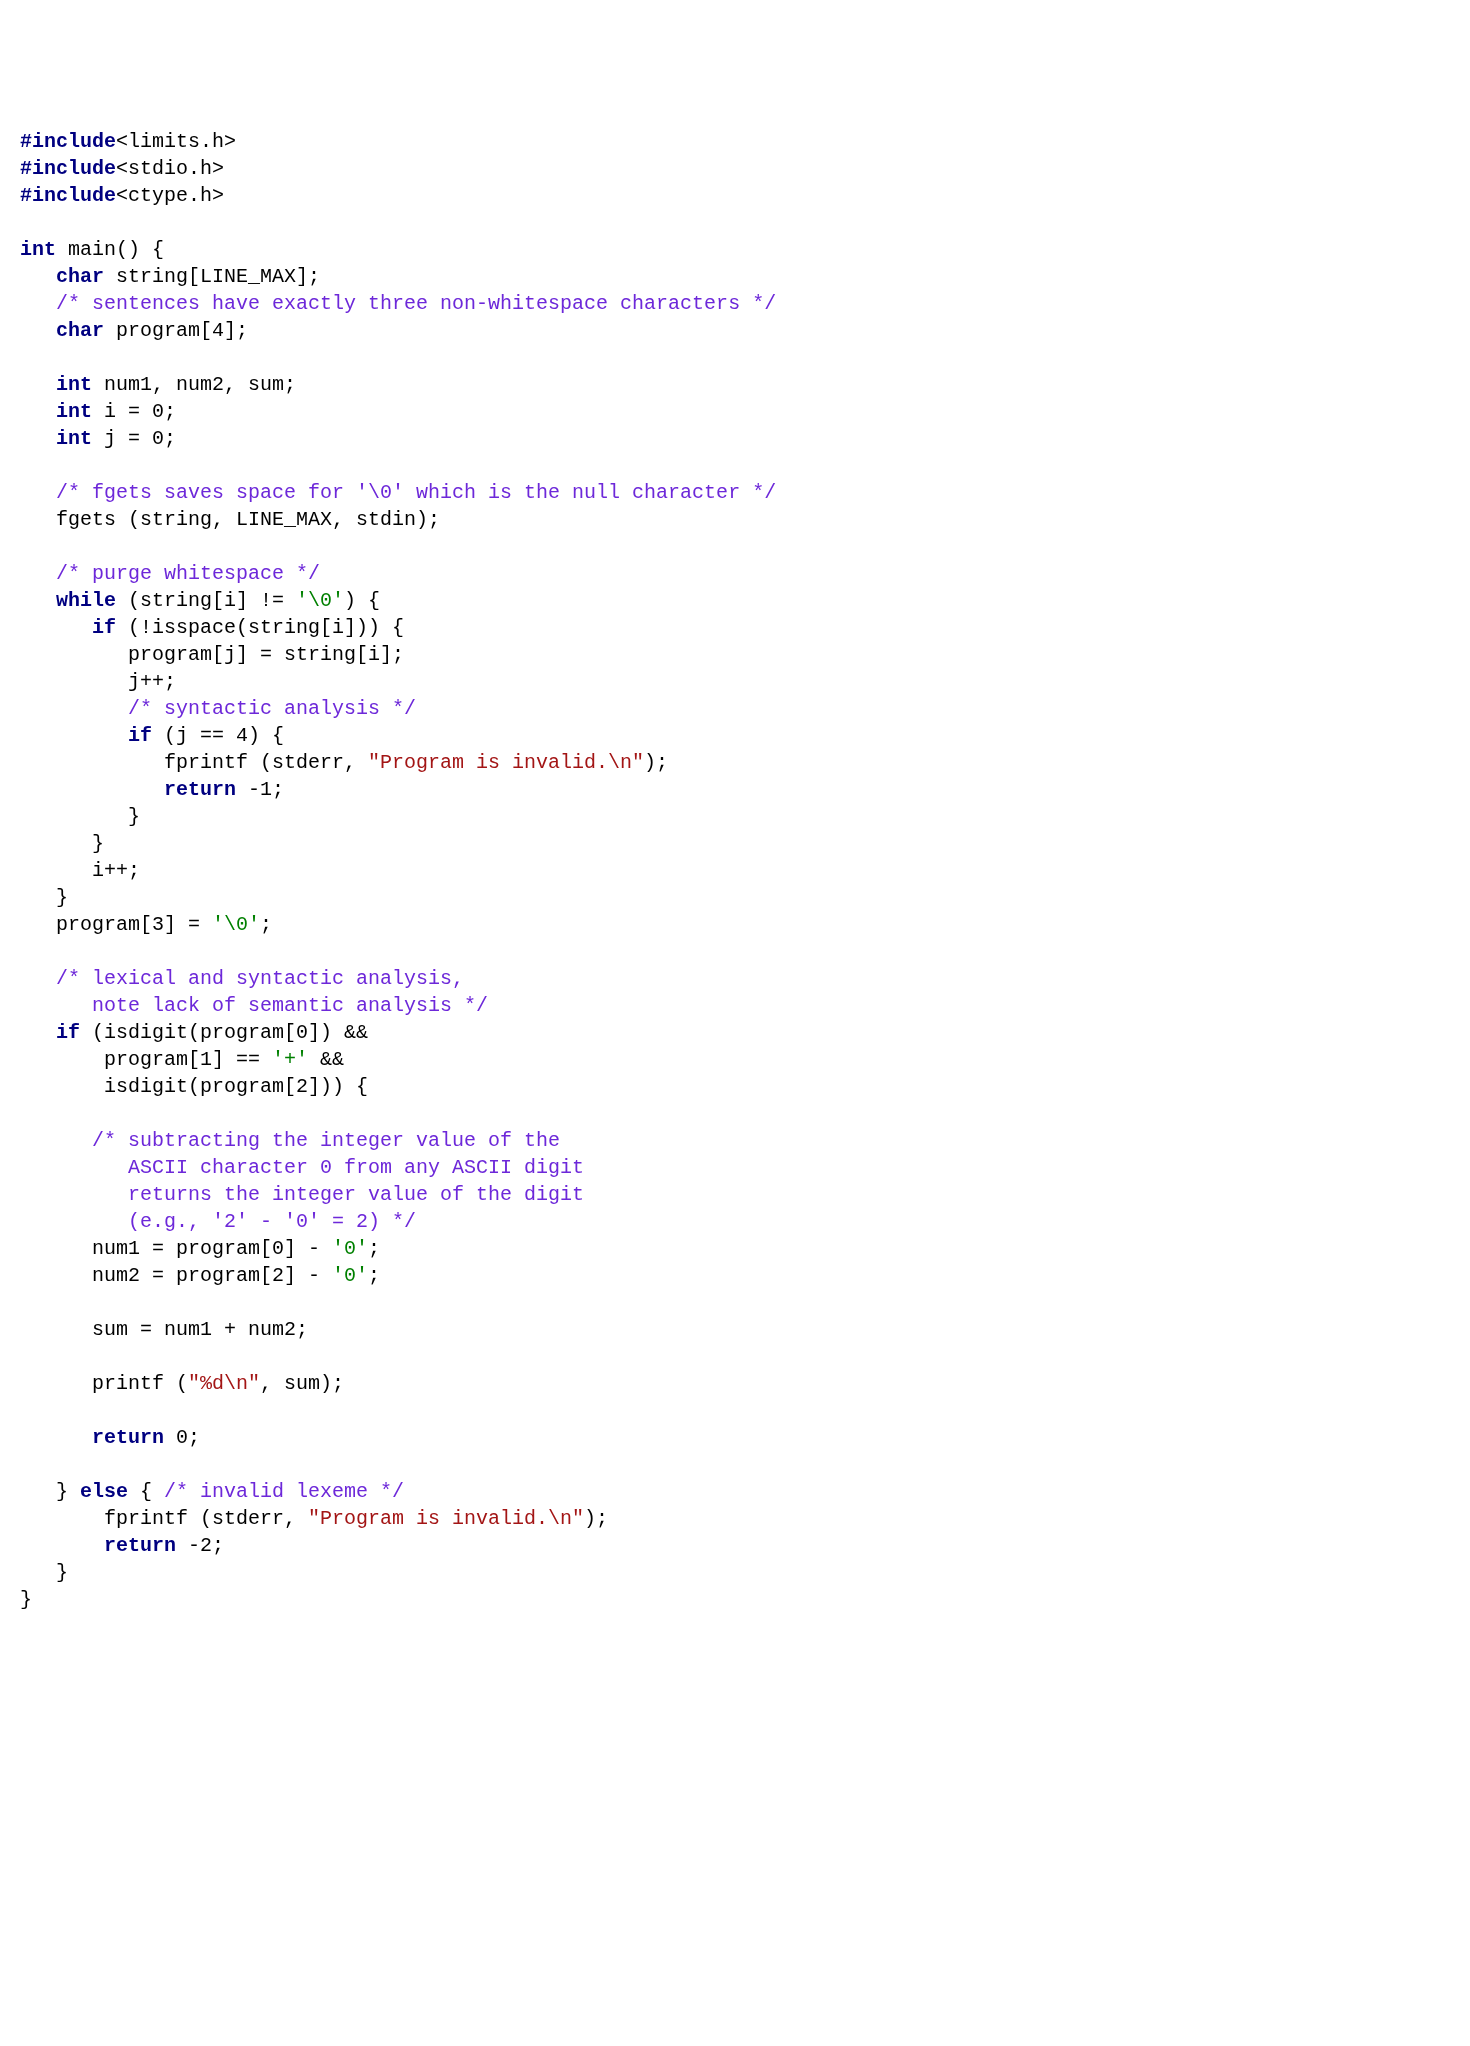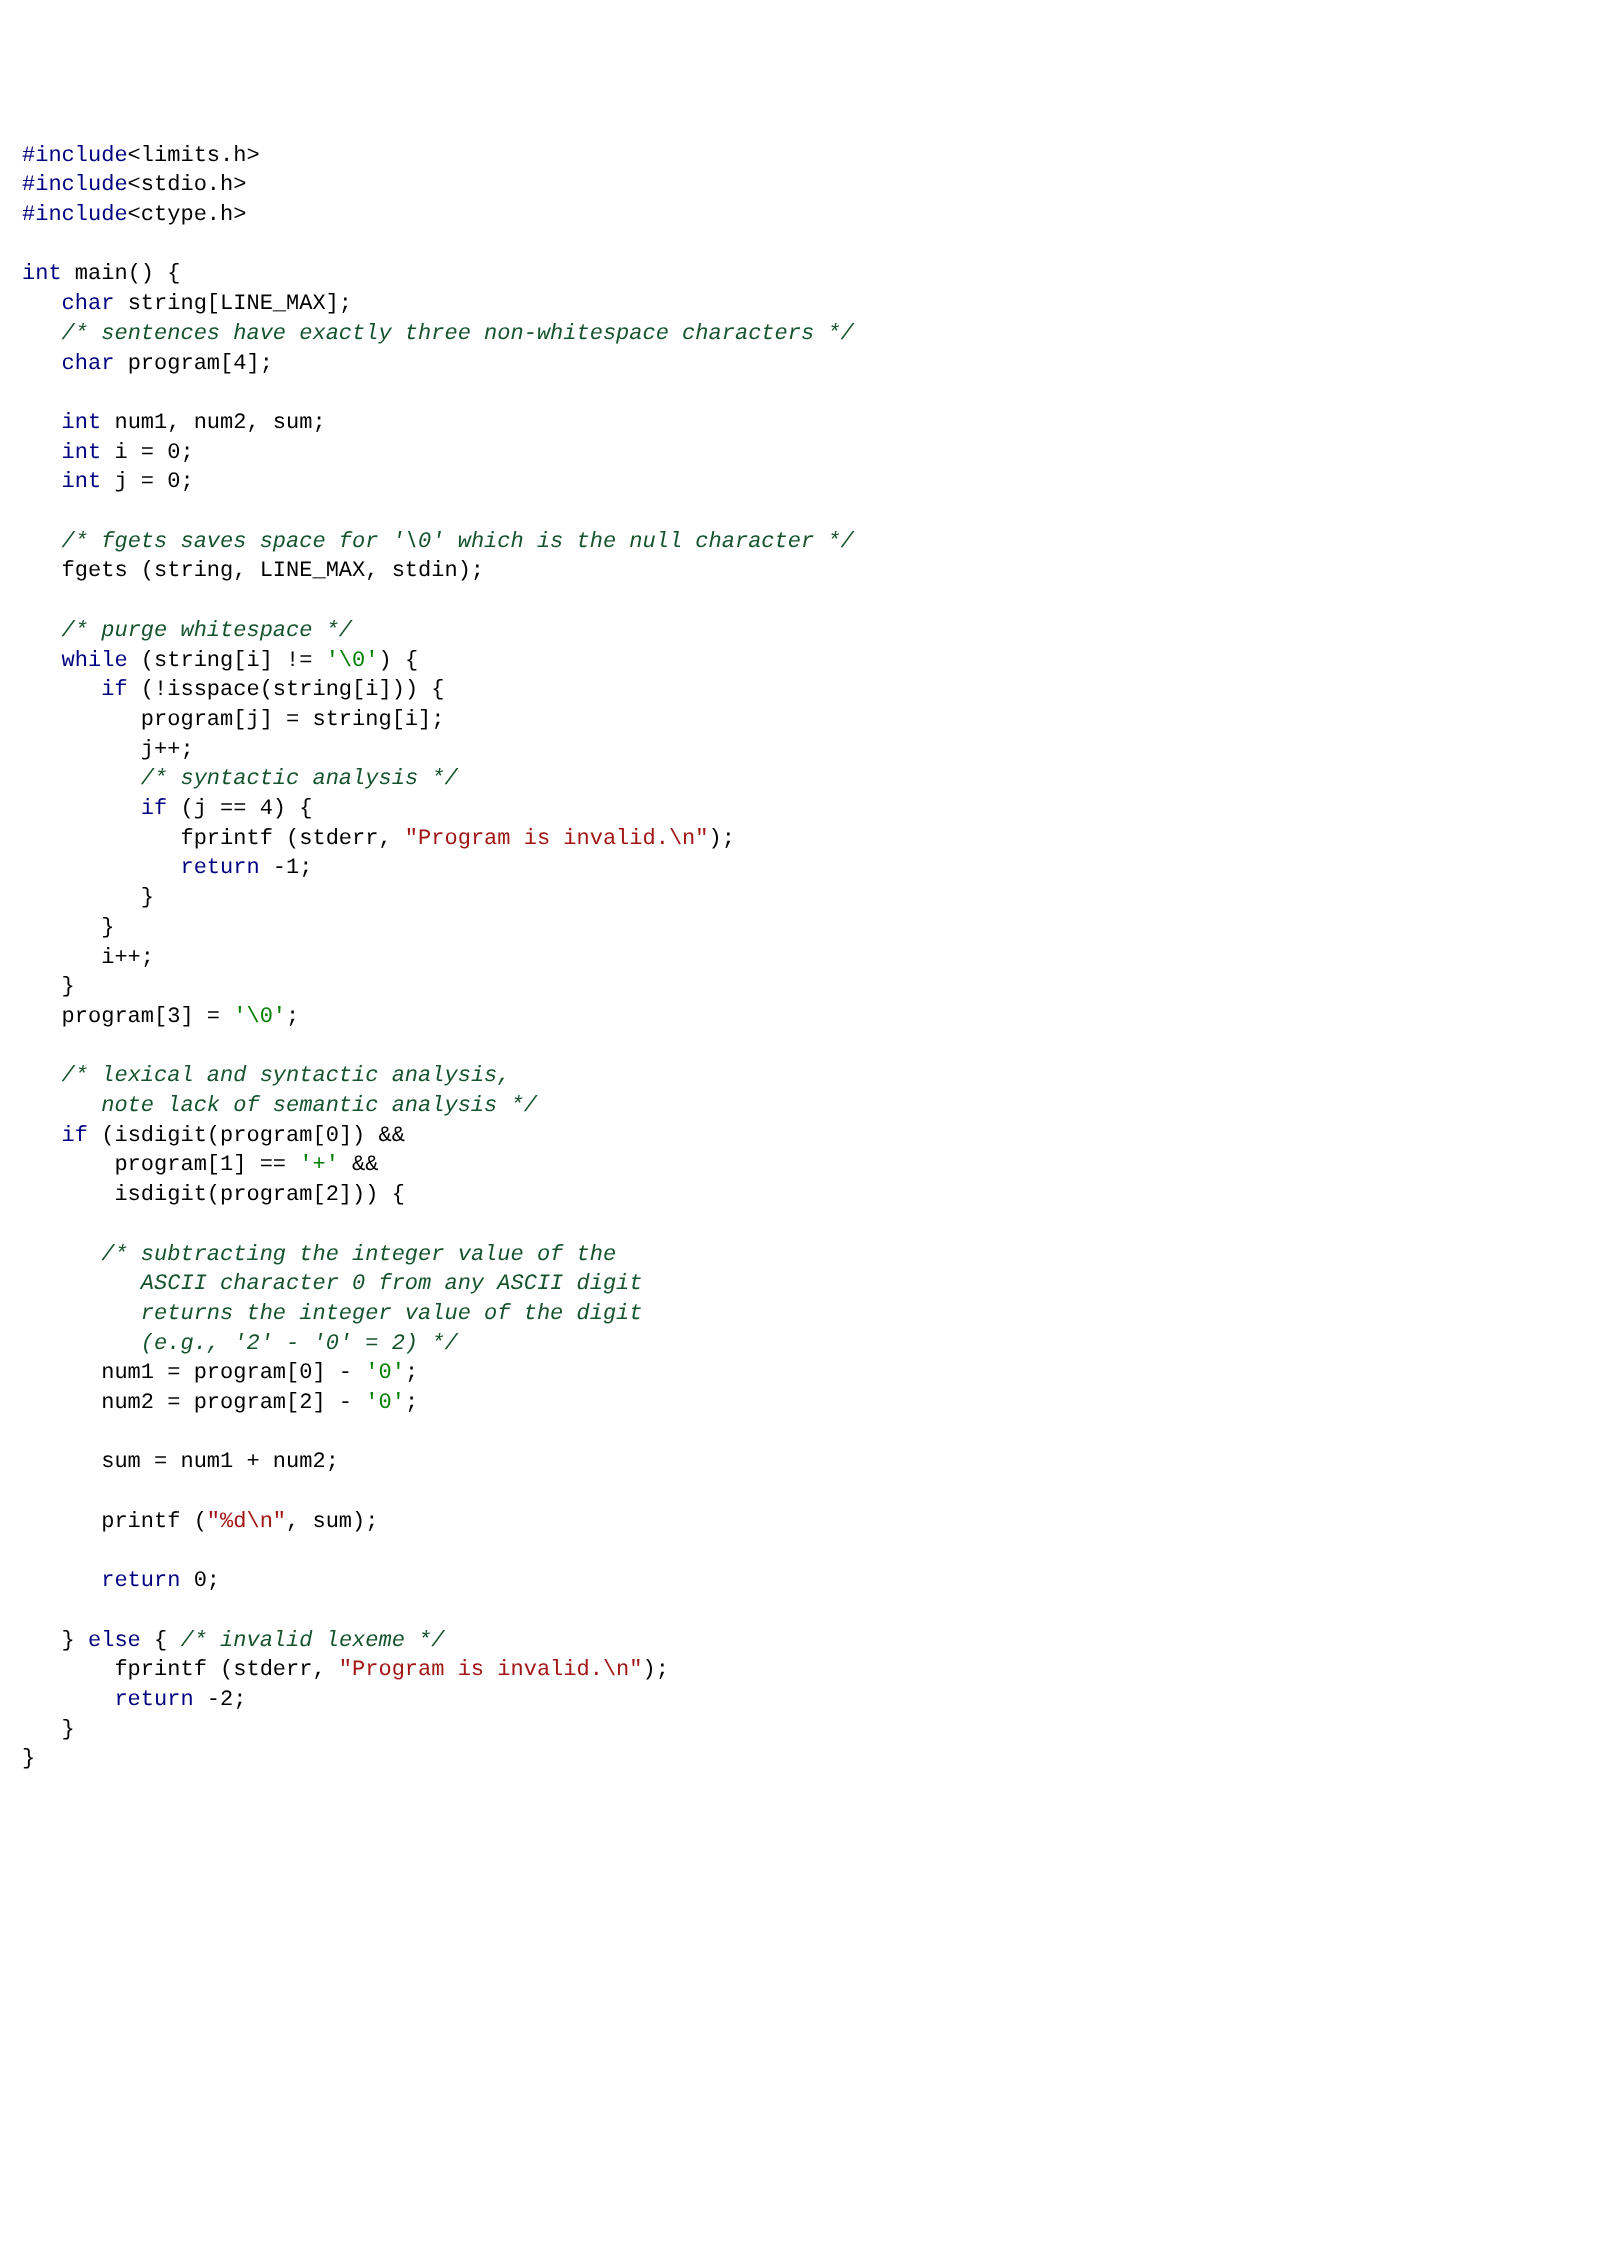--- a/index.html
+++ b/index.html
@@ -5,22 +5,22 @@
   body {
     margin: 0;
     padding: 20px;
     background: #ffffff;
     font-family: "Courier New", Courier, monospace;
     font-size: 20px;
     line-height: 1.35;
     color: #000000;
     white-space: pre;
   }
-  .kw { color: #000080; font-weight: normal; }
-  .cm { color: #14532d; font-style: italic; }
+  .kw { color: #000080; font-weight: bold; }
+  .cm { color: #6d28d9; }
   .ch { color: #008000; }
   .st { color: #a31515; }
   .code-container { display: block; }
 </style>
 </head>
 <body>
 
 
 
 <div class="code-container" id="code-root"><div><span class="kw">#include</span><span>&lt;limits.h&gt;</span></div><div><span class="kw">#include</span><span>&lt;stdio.h&gt;</span></div><div><span class="kw">#include</span><span>&lt;ctype.h&gt;</span></div><div>&nbsp;</div><div><span class="kw">int</span><span> main() {</span></div><div><span>   </span><span class="kw">char</span><span> string[LINE_MAX];</span></div><div><span>   </span><span class="cm">/* sentences have exactly three non-whitespace characters */</span></div><div><span>   </span><span class="kw">char</span><span> program[4];</span></div><div>&nbsp;</div><div><span>   </span><span class="kw">int</span><span> num1, num2, sum;</span></div><div><span>   </span><span class="kw">int</span><span> i = 0;</span></div><div><span>   </span><span class="kw">int</span><span> j = 0;</span></div><div>&nbsp;</div><div><span>   </span><span class="cm">/* fgets saves space for '\0' which is the null character */</span></div><div><span>   fgets (string, LINE_MAX, stdin);</span></div><div>&nbsp;</div><div><span>   </span><span class="cm">/* purge whitespace */</span></div><div><span>   </span><span class="kw">while</span><span> (string[i] != </span><span class="ch">'\0'</span><span>) {</span></div><div><span>      </span><span class="kw">if</span><span> (!isspace(string[i])) {</span></div><div><span>         program[j] = string[i];</span></div><div><span>         j++;</span></div><div><span>         </span><span class="cm">/* syntactic analysis */</span></div><div><span>         </span><span class="kw">if</span><span> (j == 4) {</span></div><div><span>            fprintf (stderr, </span><span class="st">"Program is invalid.\n"</span><span>);</span></div><div><span>            </span><span class="kw">return</span><span> -1;</span></div><div><span>         }</span></div><div><span>      }</span></div><div><span>      i++;</span></div><div><span>   }</span></div><div><span>   program[3] = </span><span class="ch">'\0'</span><span>;</span></div><div>&nbsp;</div><div><span>   </span><span class="cm">/* lexical and syntactic analysis,</span></div><div><span class="cm">      note lack of semantic analysis */</span></div><div><span>   </span><span class="kw">if</span><span> (isdigit(program[0]) &amp;&amp;</span></div><div><span>       program[1] == </span><span class="ch">'+'</span><span> &amp;&amp;</span></div><div><span>       isdigit(program[2])) {</span></div><div>&nbsp;</div><div><span>      </span><span class="cm">/* subtracting the integer value of the</span></div><div><span class="cm">         ASCII character 0 from any ASCII digit</span></div><div><span class="cm">         returns the integer value of the digit</span></div><div><span class="cm">         (e.g., '2' - '0' = 2) */</span></div><div><span>      num1 = program[0] - </span><span class="ch">'0'</span><span>;</span></div><div><span>      num2 = program[2] - </span><span class="ch">'0'</span><span>;</span></div><div>&nbsp;</div><div><span>      sum = num1 + num2;</span></div><div>&nbsp;</div><div><span>      printf (</span><span class="st">"%d\n"</span><span>, sum);</span></div><div>&nbsp;</div><div><span>      </span><span class="kw">return</span><span> 0;</span></div><div>&nbsp;</div><div><span>   } </span><span class="kw">else</span><span> { </span><span class="cm">/* invalid lexeme */</span></div><div><span>       fprintf (stderr, </span><span class="st">"Program is invalid.\n"</span><span>);</span></div><div><span>       </span><span class="kw">return</span><span> -2;</span></div><div><span>   }</span></div><div><span>}</span></div></div>

